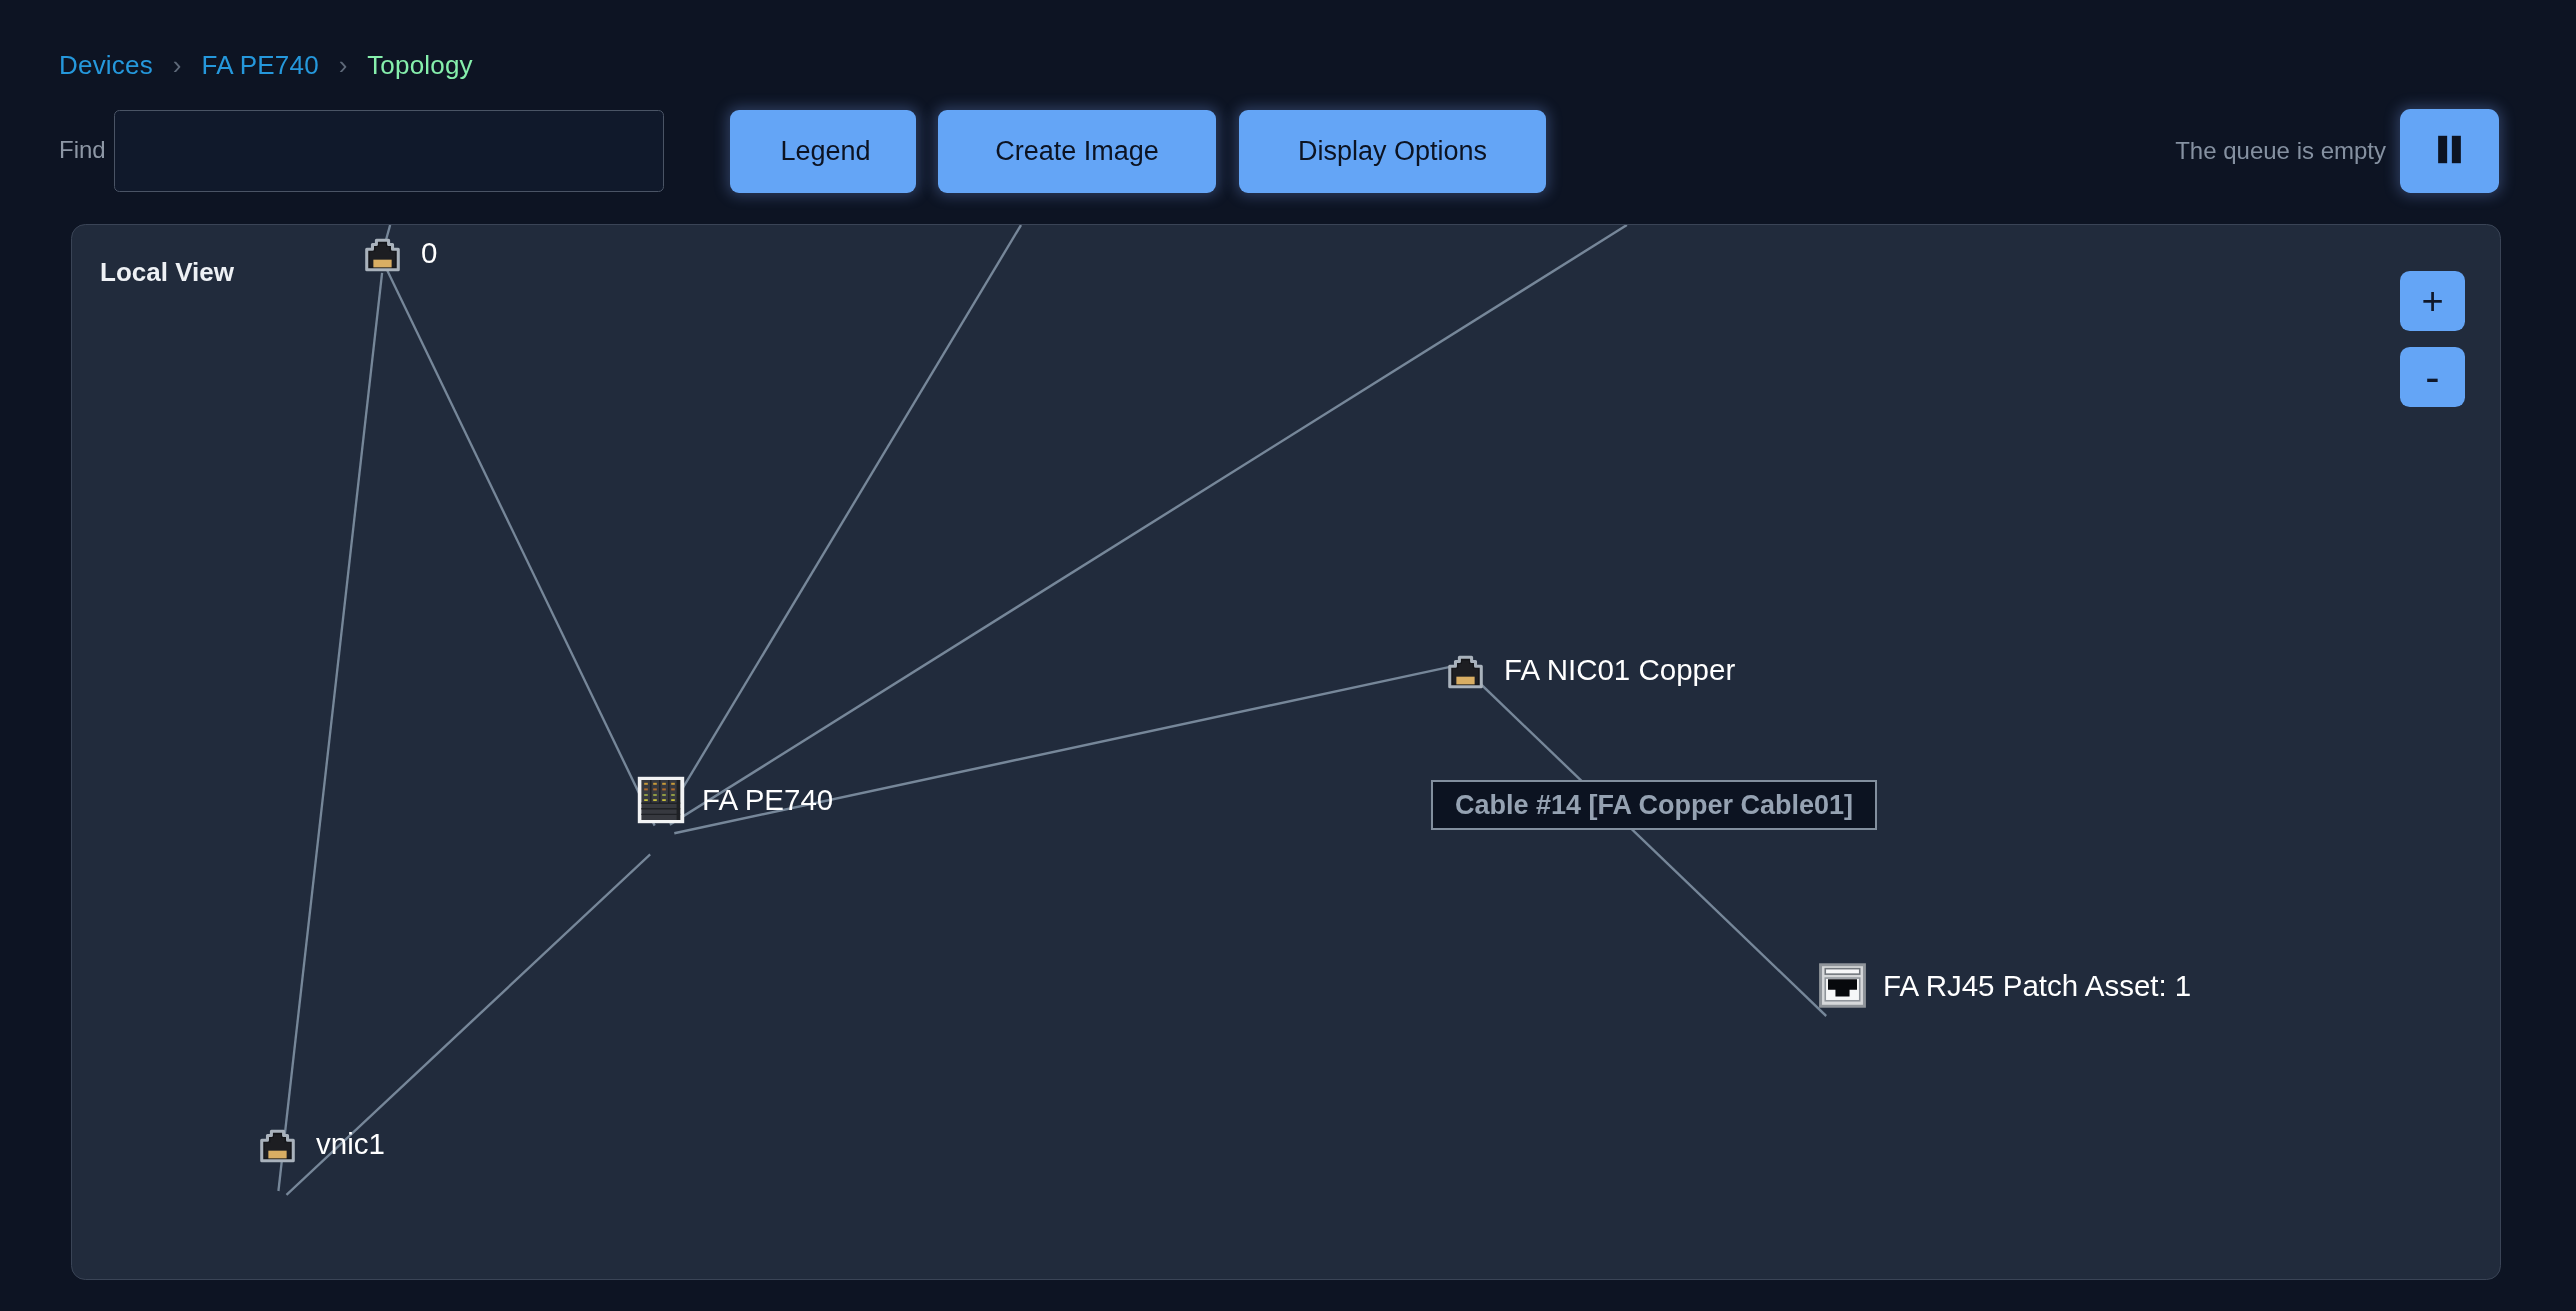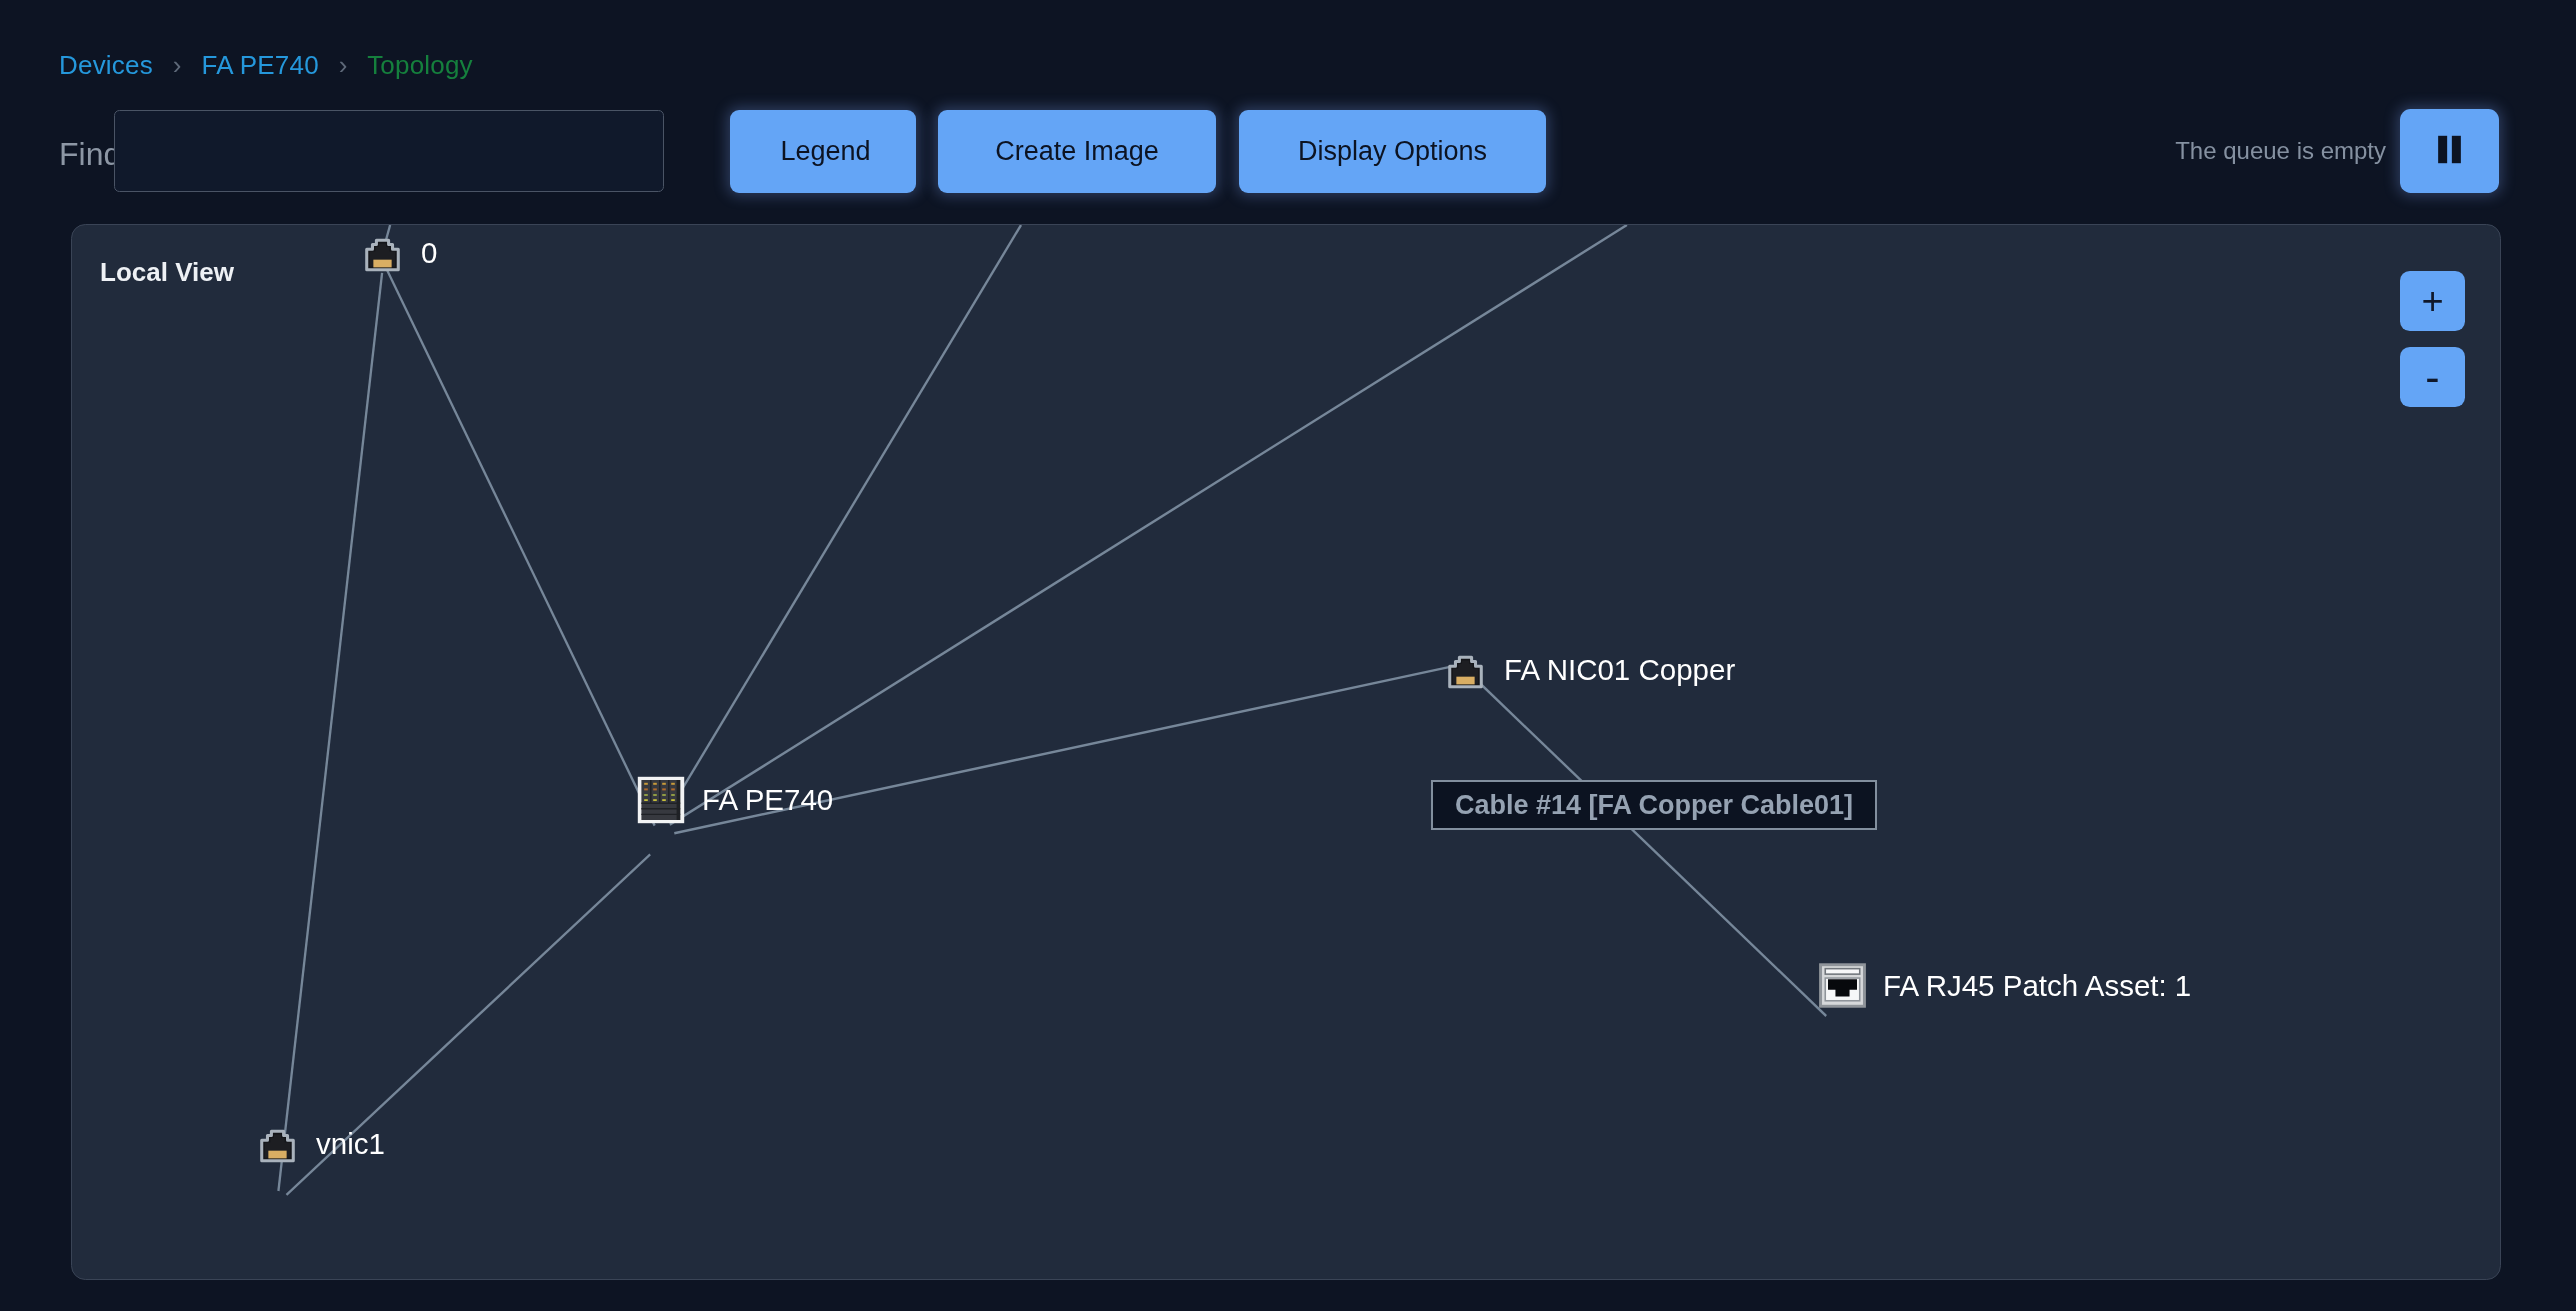--- a/index.html
+++ b/index.html
@@ -6,22 +6,22 @@
   .page{
     position:relative;width:2576px;height:1311px;overflow:hidden;
     background:#0d1423;
     font-family:"Liberation Sans","DejaVu Sans",sans-serif;
     -webkit-font-smoothing:antialiased;
   }
   
   .breadcrumb{position:absolute;left:59px;top:50px;font-size:26px;letter-spacing:0.2px;}
   .breadcrumb a{color:#2598dc;text-decoration:none;cursor:pointer;}
   .breadcrumb .sep{color:#5d6878;margin:0 12.5px;}
-  .breadcrumb .current{color:#15803d;}
-  .find-label{position:absolute;left:59px;top:136px;font-size:32px;color:#8d97a5;}
+  .breadcrumb .current{color:#86efac;}
+  .find-label{position:absolute;left:59px;top:136px;font-size:24px;color:#8d97a5;}
   .find-input{
     position:absolute;left:114px;top:110px;width:550px;height:82px;box-sizing:border-box;
     background:#10192b;border:1.8px solid #4a5465;border-radius:5.4px;color:#dfe4ea;
     font-size:25px;padding:0 18px;outline:none;font-family:inherit;
   }
   .btn{
     position:absolute;top:110px;height:83px;border:none;border-radius:9px;
     background:#64a5f6;color:#0c1322;font-size:27px;font-family:inherit;
     cursor:pointer;box-shadow:0 0 14.3px 2.7px rgba(130,170,255,.28);
   }

